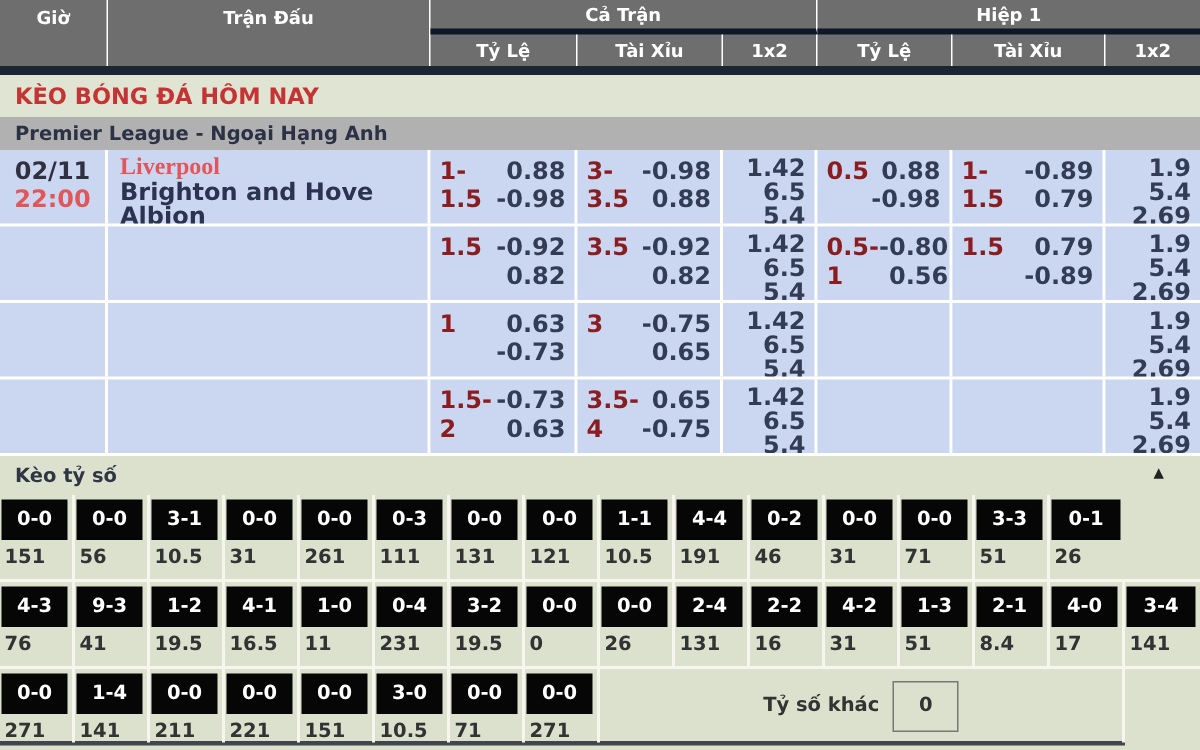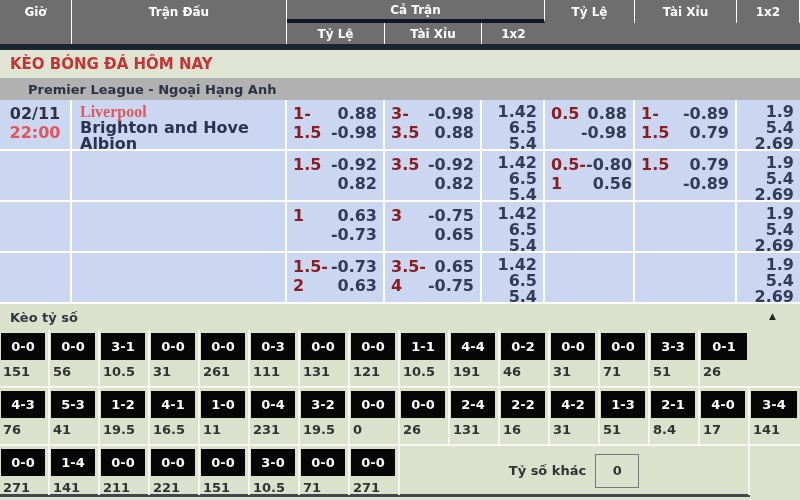--- a/index.html
+++ b/index.html
@@ -14,21 +14,21 @@
          border-right:1px solid #fff;}
   .hcell.last{border-right:none;}
   .hspan2{grid-row:1/3;align-items:flex-start;padding-top:5px;}
   .hgroup{border-bottom:4px solid #0f172a;}
   .navybar{height:6px;background:#1c2633;}
 
   
   .band-title{height:28px;background:#e0e4d3;color:#c53434;font-size:15px;
               display:flex;align-items:center;padding-left:10px;box-sizing:border-box;}
   .band-league{height:22px;background:#b1b1b1;color:#2c3246;font-size:13px;
-               display:flex;align-items:center;padding-left:28px;box-sizing:border-box;}
+               display:flex;align-items:center;padding-left:10px;box-sizing:border-box;}
 
   
   .orow{display:grid;grid-template-columns:72px 215px 98px 97px 63px 90px 102px 63px;
         height:49px;border-bottom:2px solid #fff;background:#fff;}
   .ocell{background:#cbd7f0;border-right:2px solid #fff;box-sizing:border-box;
          padding:4px 6px 0 6px;font-size:16px;color:#323c55;overflow:hidden;}
   .ocell.last{border-right:none;}
   .timecell{text-align:center;line-height:19px;padding-left:2px;padding-right:2px;}
   .date{color:#2f3040;}
   .time{color:#e25558;}
@@ -62,20 +62,21 @@
 </style>
 </head>
 <body>
 
 <div class="page">
 
   <div class="hdr">
     <div class="hcell hspan2">Giờ</div>
     <div class="hcell hspan2">Trận Đấu</div>
     <div class="hcell hgroup" style="grid-column:3/6">Cả Trận</div>
+    <div class="hcell hgroup last" style="grid-column:6/9">Hiệp 1</div>
     <div class="hcell">Tỷ Lệ</div>
     <div class="hcell">Tài Xỉu</div>
     <div class="hcell">1x2</div>
     <div class="hcell">Tỷ Lệ</div>
     <div class="hcell">Tài Xỉu</div>
     <div class="hcell last">1x2</div>
   </div>
   <div class="navybar"></div>
 
   <div class="band-title">
@@ -330,21 +331,21 @@
             <div class="csbox">0-1</div>
             <div class="csodds">26</div>
           </div>
         </div>
         <div class="csrow">
           <div class="cscell">
             <div class="csbox">4-3</div>
             <div class="csodds">76</div>
           </div>
           <div class="cscell">
-            <div class="csbox">5-3</div>
+            <div class="csbox">9-3</div>
             <div class="csodds">41</div>
           </div>
           <div class="cscell">
             <div class="csbox">1-2</div>
             <div class="csodds">19.5</div>
           </div>
           <div class="cscell">
             <div class="csbox">4-1</div>
             <div class="csodds">16.5</div>
           </div>

